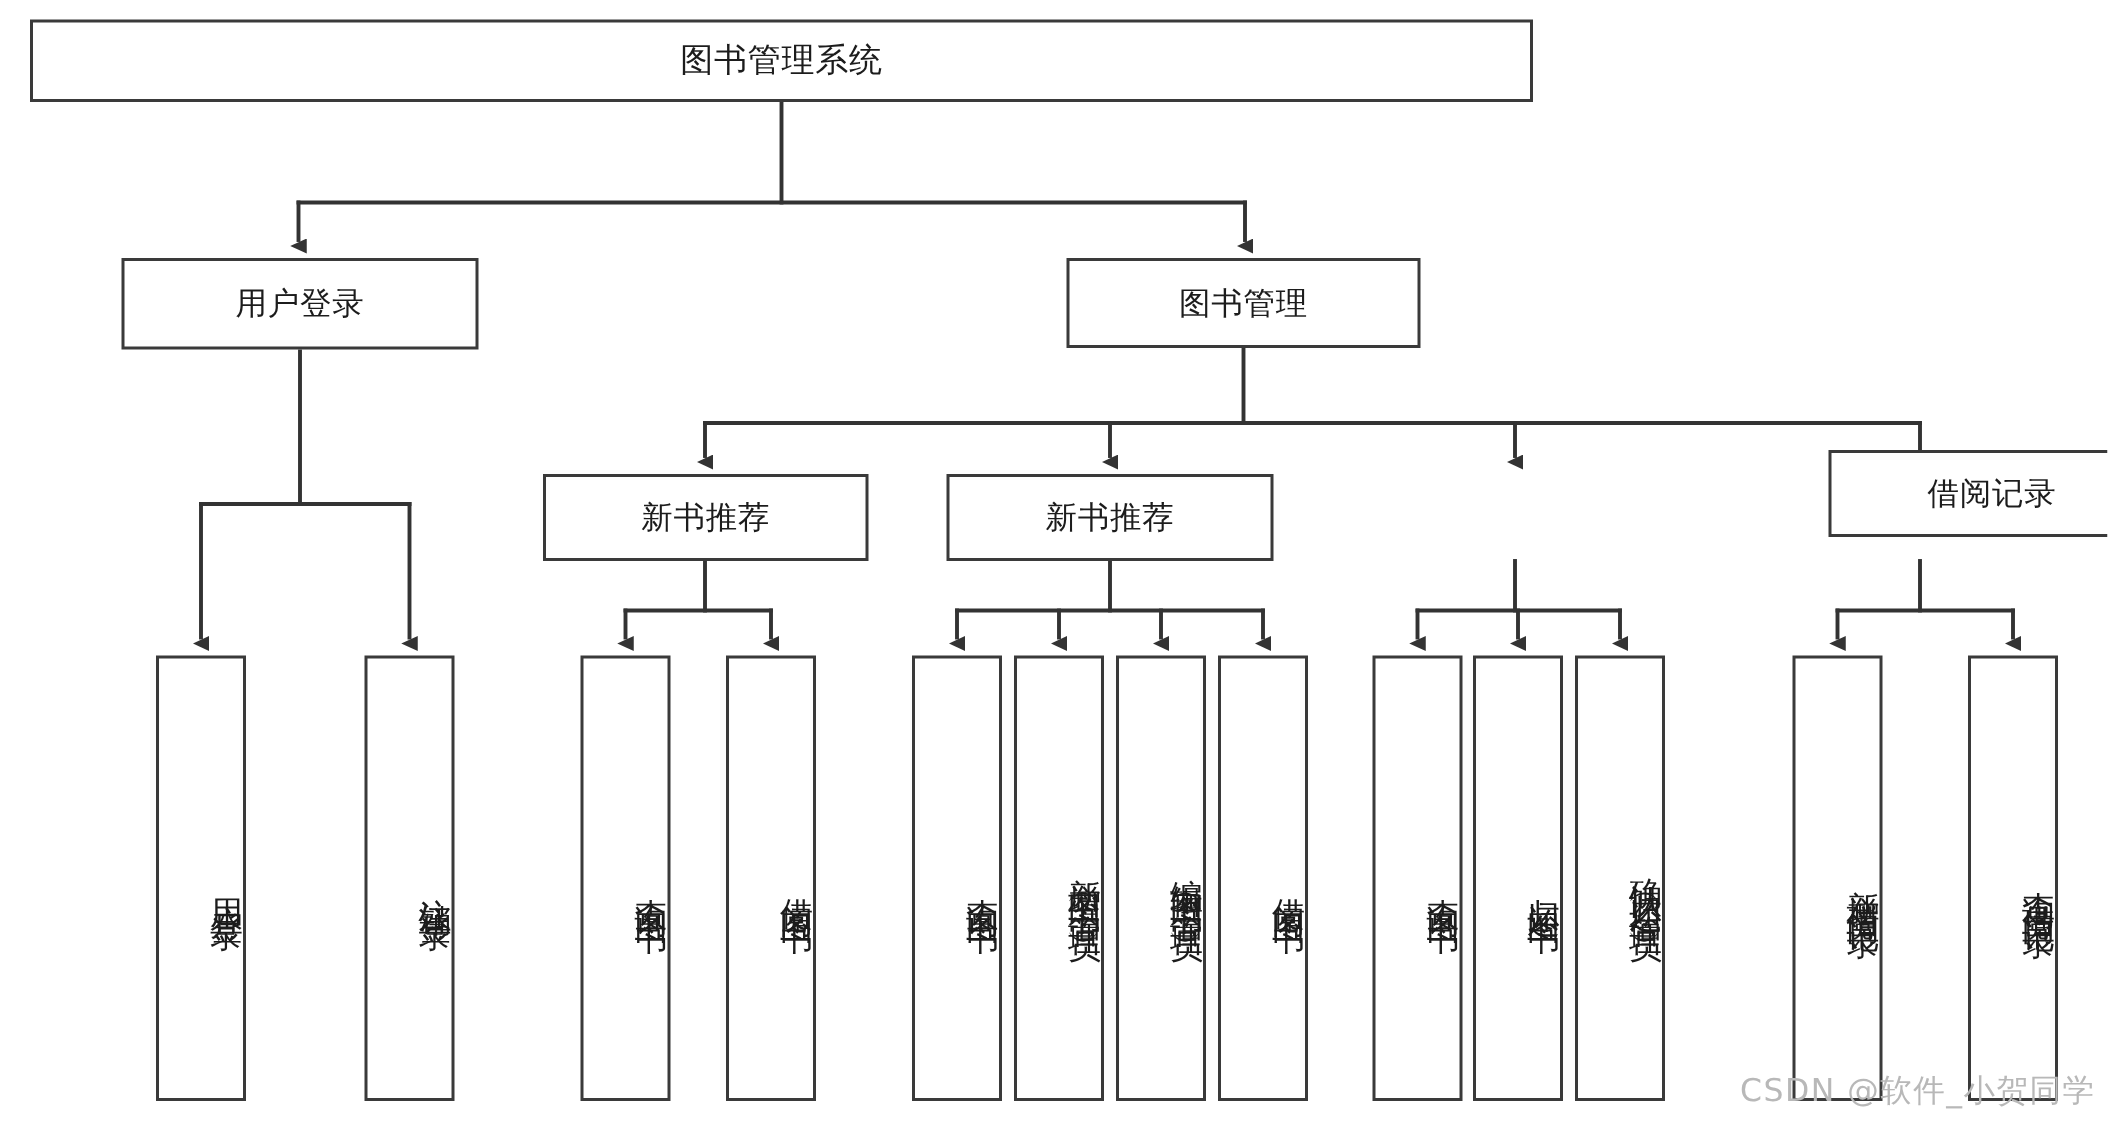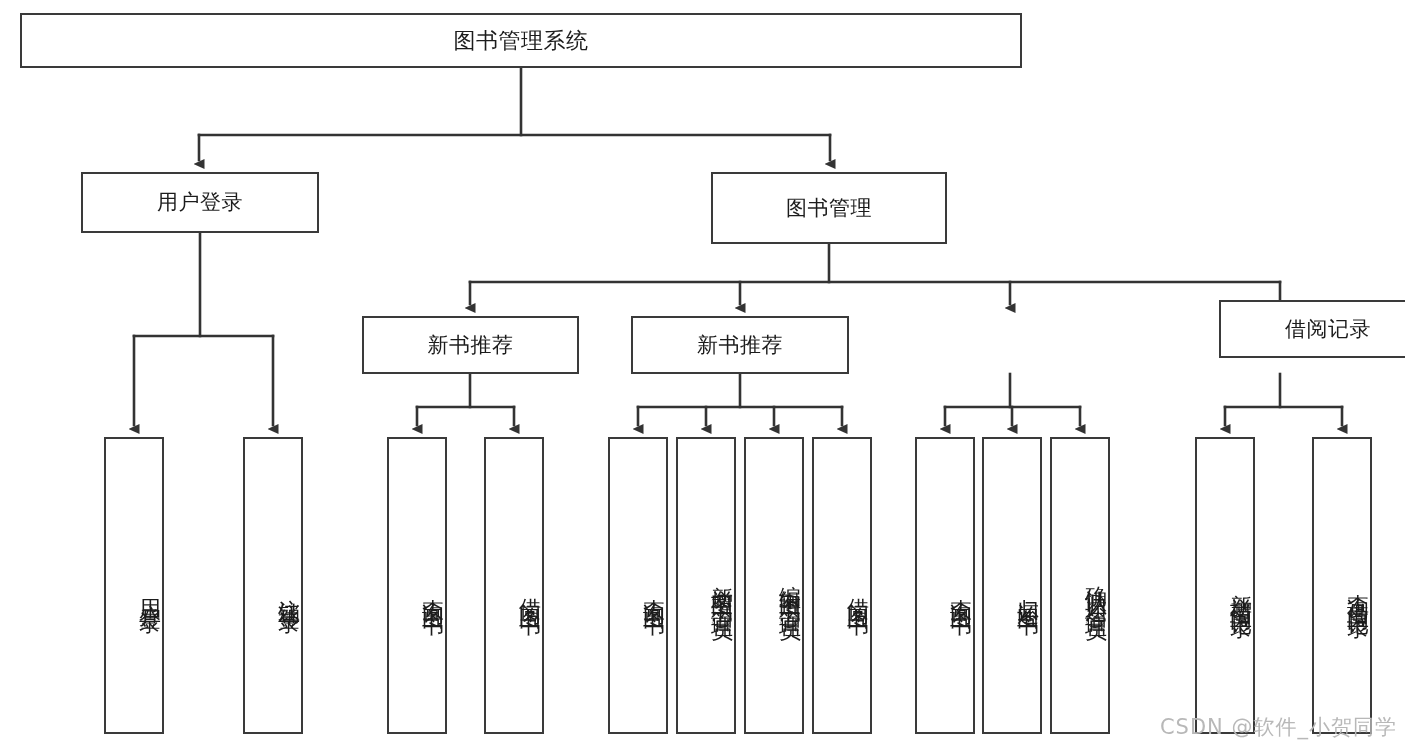--- a/index.html
+++ b/index.html
@@ -122,21 +122,21 @@
     </g>
   </svg>
 
   <div class="node root" id="n-root" style="left: 20px; top: 13px; width: 1002px; height: 55px;">
     <span>图书管理系统</span>
   </div>
 
   <div class="node" id="n-l1-0" style="left: 81px; top: 172px; width: 238px; height: 61px;">
     <span>用户登录</span>
   </div>
-  <div class="node" id="n-l1-1" style="left: 711px; top: 172px; width: 236px; height: 72px;">
+  <div class="node" id="n-l1-1" style="left: 711px; top: 172px; width: 236px; height: 60px;">
     <span>图书管理</span>
   </div>
 
   <div class="node" id="n-l2-0" style="left: 362px; top: 316px; width: 217px; height: 58px;">
     <span>新书推荐</span>
   </div>
   <div class="node" id="n-l2-1" style="left: 631px; top: 316px; width: 218px; height: 58px;">
     <span>新书推荐</span>
   </div>
   <div class="node" id="n-l2-3" style="left: 1171px; top: 300px; width: 218px; height: 58px; margin-left: 48px;">

